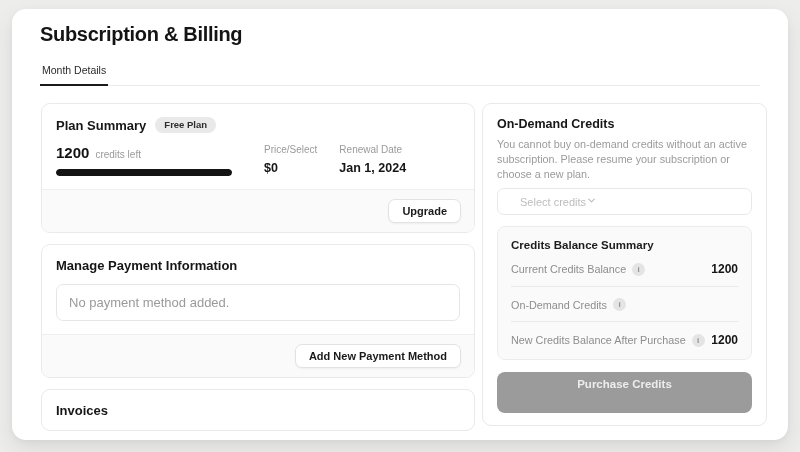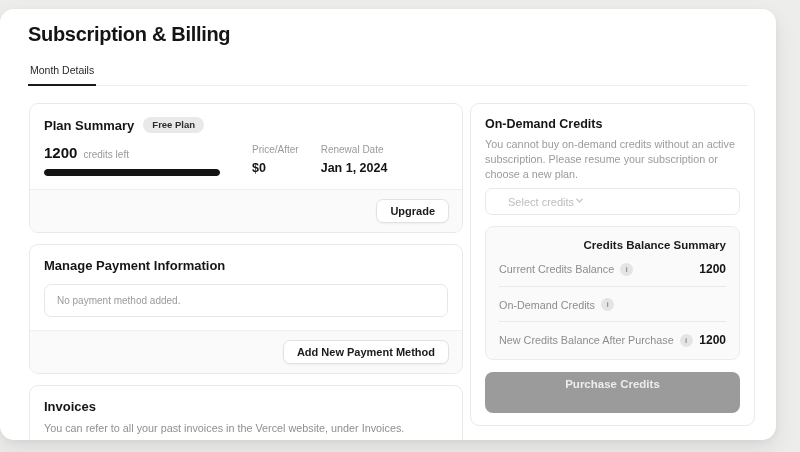--- a/index.html
+++ b/index.html
@@ -5,21 +5,21 @@
   * { margin: 0; padding: 0; box-sizing: border-box; }
   html, body {
     width: 800px; height: 452px;
     background: #ededec;
     font-family: "Liberation Sans", "DejaVu Sans", sans-serif;
     color: #1a1a1a;
     overflow: hidden;
   }
   .page-card {
     position: absolute;
-    left: 0; top: 9px;
+    left: 12px; top: 9px;
     width: 776px; height: 431px;
     background: #ffffff;
     border-radius: 14px;
     box-shadow: 0 10px 24px rgba(0,0,0,0.08), 0 2px 6px rgba(0,0,0,0.05);
     overflow: hidden;
   }
   .page-header { padding: 14px 28px 0 28px; }
   .page-title {
     font-size: 20px;
     font-weight: 700;
@@ -111,21 +111,21 @@
     font-family: inherit;
     box-shadow: 0 1px 2px rgba(0,0,0,0.05);
     cursor: pointer;
     white-space: nowrap;
   }
   .empty-box {
     margin-top: 11px;
     border: 1px solid #e6e6e6;
     border-radius: 7px;
     padding: 10px 12px;
-    font-size: 10px;
+    font-size: 13px;
     color: #9a9a9a;
   }
   .muted-text { font-size: 10.8px; color: #8f8f8f; line-height: 1.42; }
   .od-body { padding: 13px 14px 12px; }
   .od-desc { margin-top: 6px; font-size: 10.8px; color: #9b9b9b; line-height: 1.4; }
   .select-box {
     margin-top: 6px;
     border: 1px solid #e8e8e8;
     border-radius: 7px;
     padding: 6px 22px;
@@ -136,21 +136,20 @@
     color: #bdbdbd;
     cursor: pointer;
     background: #fff;
   }
   .summary-box {
     margin-top: 11px;
     background: #fafafa;
     border: 1px solid #ececec;
     border-radius: 8px;
     padding: 12px 13px 2px;
-    text-align: right;
   }
   .summary-title { font-size: 11.5px; font-weight: 700; color: #1c1c1c; }
   .summary-row {
     display: flex;
     align-items: center;
     padding: 11px 0 10px;
     border-bottom: 1px solid #e9e9e9;
   }
   .summary-row:last-child { border-bottom: none; }
   .summary-row:first-of-type { margin-top: 3px; }
@@ -214,21 +213,21 @@
             <div class="credits-block">
               <div class="credits-line">
                 <span class="credits-value">1200</span>
                 <span class="credits-caption">credits left</span>
               </div>
               <div class="progress-track">
                 <div class="progress-fill" style="width: 100%;"></div>
               </div>
             </div>
             <div class="stat">
-              <div class="stat-label">Price/After</div>
+              <div class="stat-label">Price/Select</div>
               <div class="stat-value">$0</div>
             </div>
             <div class="stat">
               <div class="stat-label">Renewal Date</div>
               <div class="stat-value">Jan 1, 2024</div>
             </div>
           </div>
         </div>
         <div class="card-footer">
           <button class="btn">Upgrade</button>
@@ -241,21 +240,20 @@
           <div class="empty-box">No payment method added.</div>
         </div>
         <div class="card-footer">
           <button class="btn">Add New Payment Method</button>
         </div>
       </div>
 
       <div class="card">
         <div class="card-body" style="padding-bottom:12px;">
           <div class="card-title" style="font-size:13px;">Invoices</div>
-          <div class="muted-text" style="margin-top:7px;">You can refer to all your past invoices in the Vercel website, under Invoices.</div>
 
         </div>
       </div>
 
     </div>
 
     <div class="right-col">
 
       <div class="card">
         <div class="od-body">

